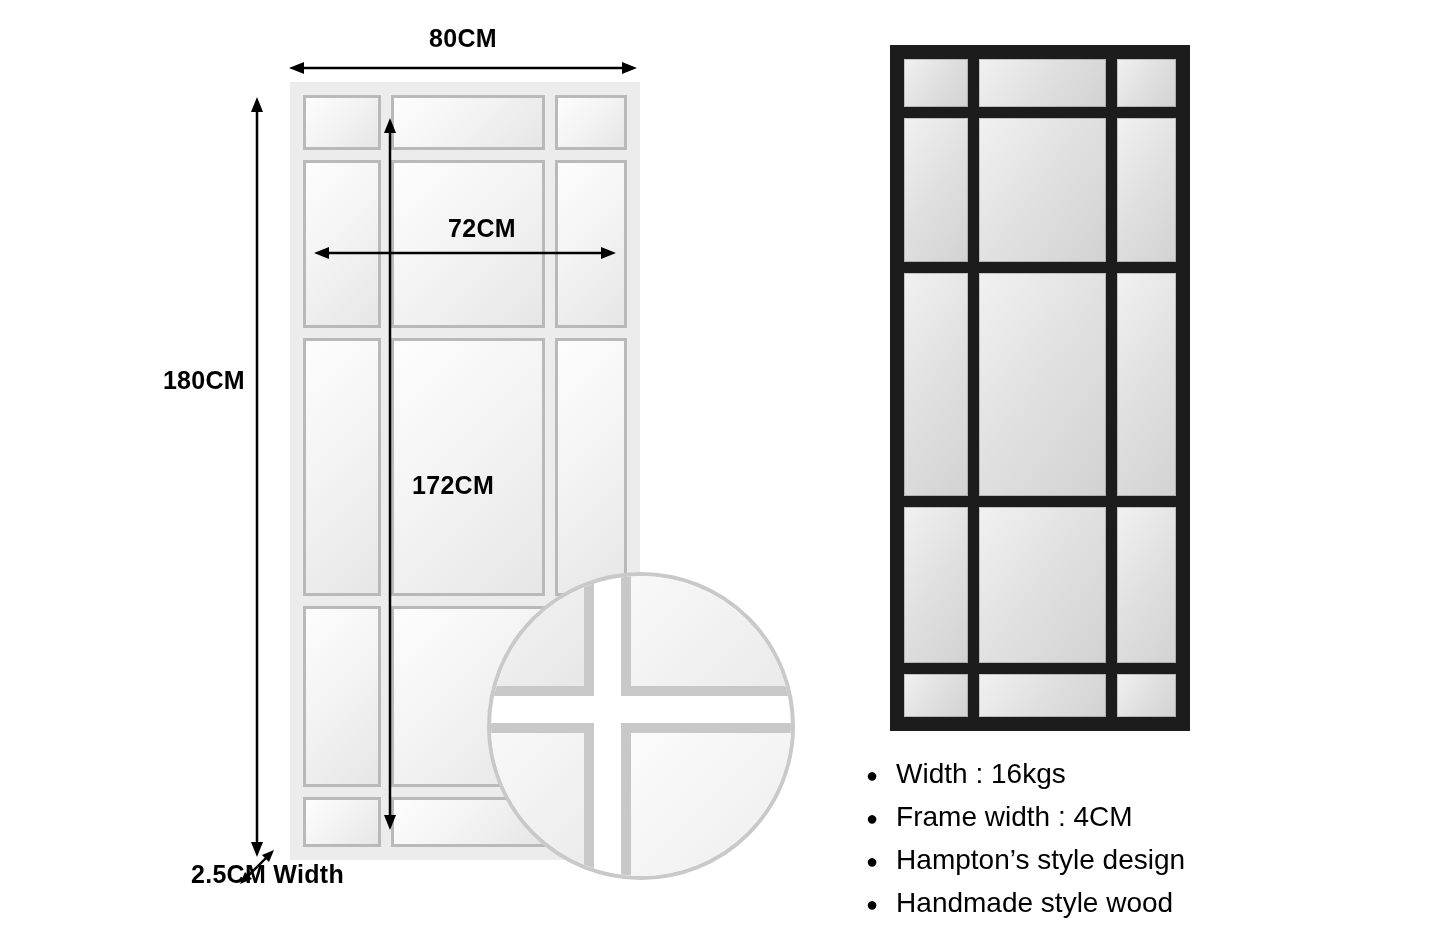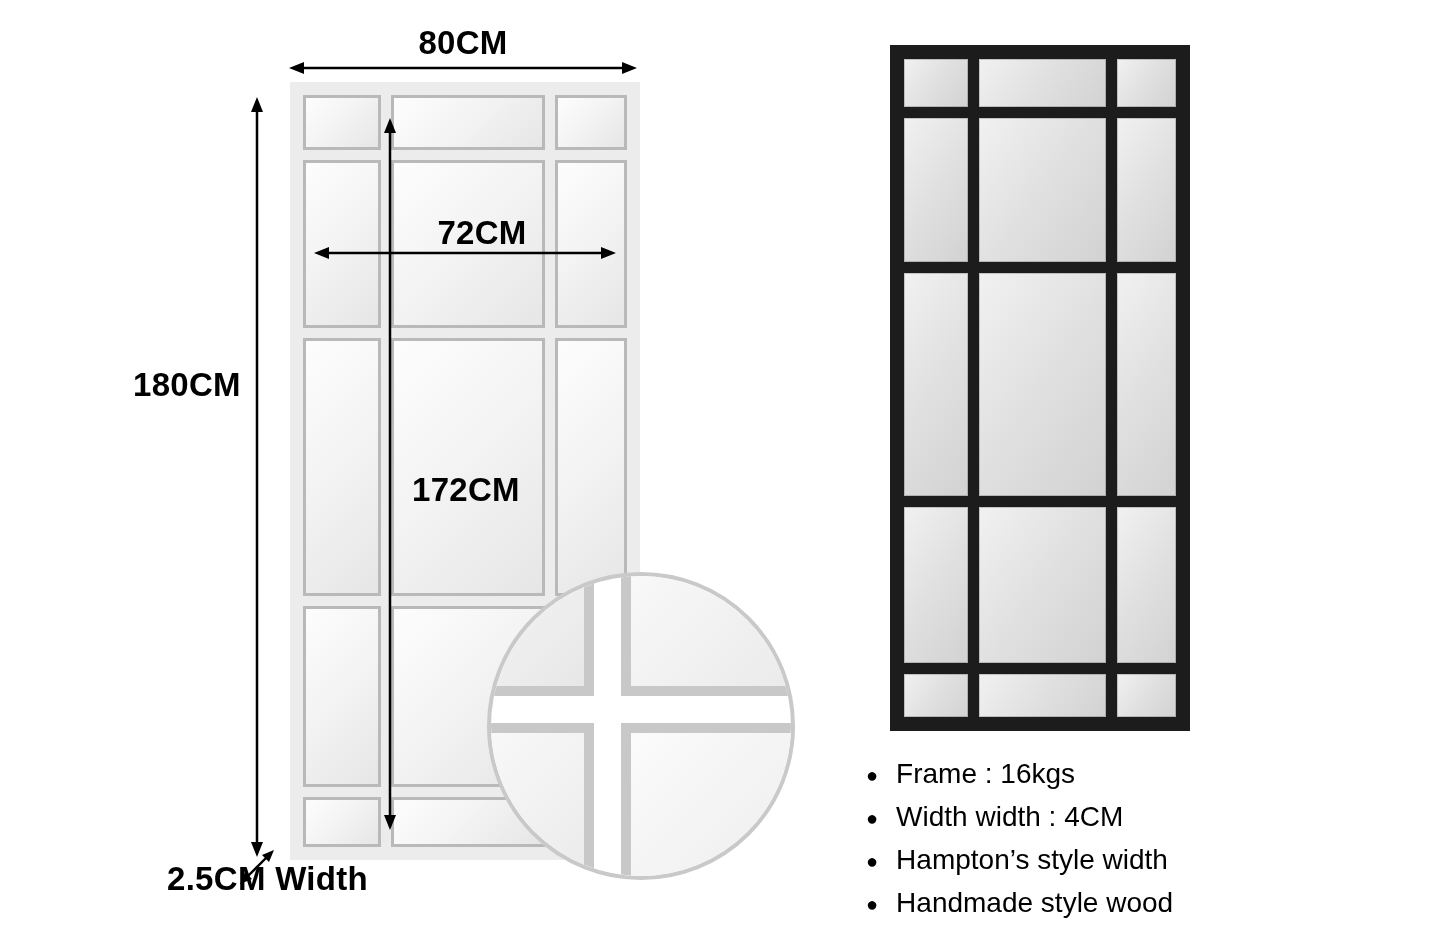--- a/index.html
+++ b/index.html
@@ -21,25 +21,25 @@
     grid-template-rows:55fr 167fr 258fr 180fr 50fr;
     gap:10px;
   }
   .sketch-mirror .pane {
     border:3px solid #b9b9b9;
     background:linear-gradient(135deg,#fdfdfd 0%,#f4f4f4 45%,#e6e6e6 100%);
   }
 
   
   .dim-label {
-    position:absolute; font-size:33px; font-weight:700; color:#000;
+    position:absolute; font-size:25px; font-weight:700; color:#000;
     letter-spacing:0.3px; white-space:nowrap;
   }
   .lbl-outer-width  { left:288px; top:24px;  width:350px; text-align:center; }
-  .lbl-outer-height { left:133px; top:366px; width:100px; text-align:left; }
+  .lbl-outer-height { left:145px; top:366px; width:100px; text-align:right; }
   .lbl-inner-width  { left:330px; top:214px; width:304px; text-align:center; }
   .lbl-inner-height { left:412px; top:471px; }
   .lbl-frame-depth  { left:160px; top:860px; width:215px; text-align:center; }
   .arrow { position:absolute; }
 
   
   .zoom-circle {
     position:absolute; left:487px; top:572px; width:308px; height:308px;
     border-radius:50%; background:#fff; border:4px solid #c9c9c9;
     overflow:hidden; z-index:5;
@@ -162,29 +162,29 @@
         <div class="pane"></div>
       <div class="pane"></div>
         <div class="pane"></div>
         <div class="pane"></div>
     </div>
   </div>
 
   <ul class="features">
     <li>
       <span class="bullet">●</span>
-      <span>Frame : 16kgs</span>
+      <span>Width : 16kgs</span>
     </li>
     <li>
       <span class="bullet">●</span>
-      <span>Width width  : 4CM</span>
+      <span>Frame width  : 4CM</span>
     </li>
     <li>
       <span class="bullet">●</span>
-      <span>Hampton’s style width</span>
+      <span>Hampton’s style design</span>
     </li>
     <li>
       <span class="bullet">●</span>
       <span>Handmade style wood</span>
     </li>
   </ul>
 
 </div>
 
 </body></html>

